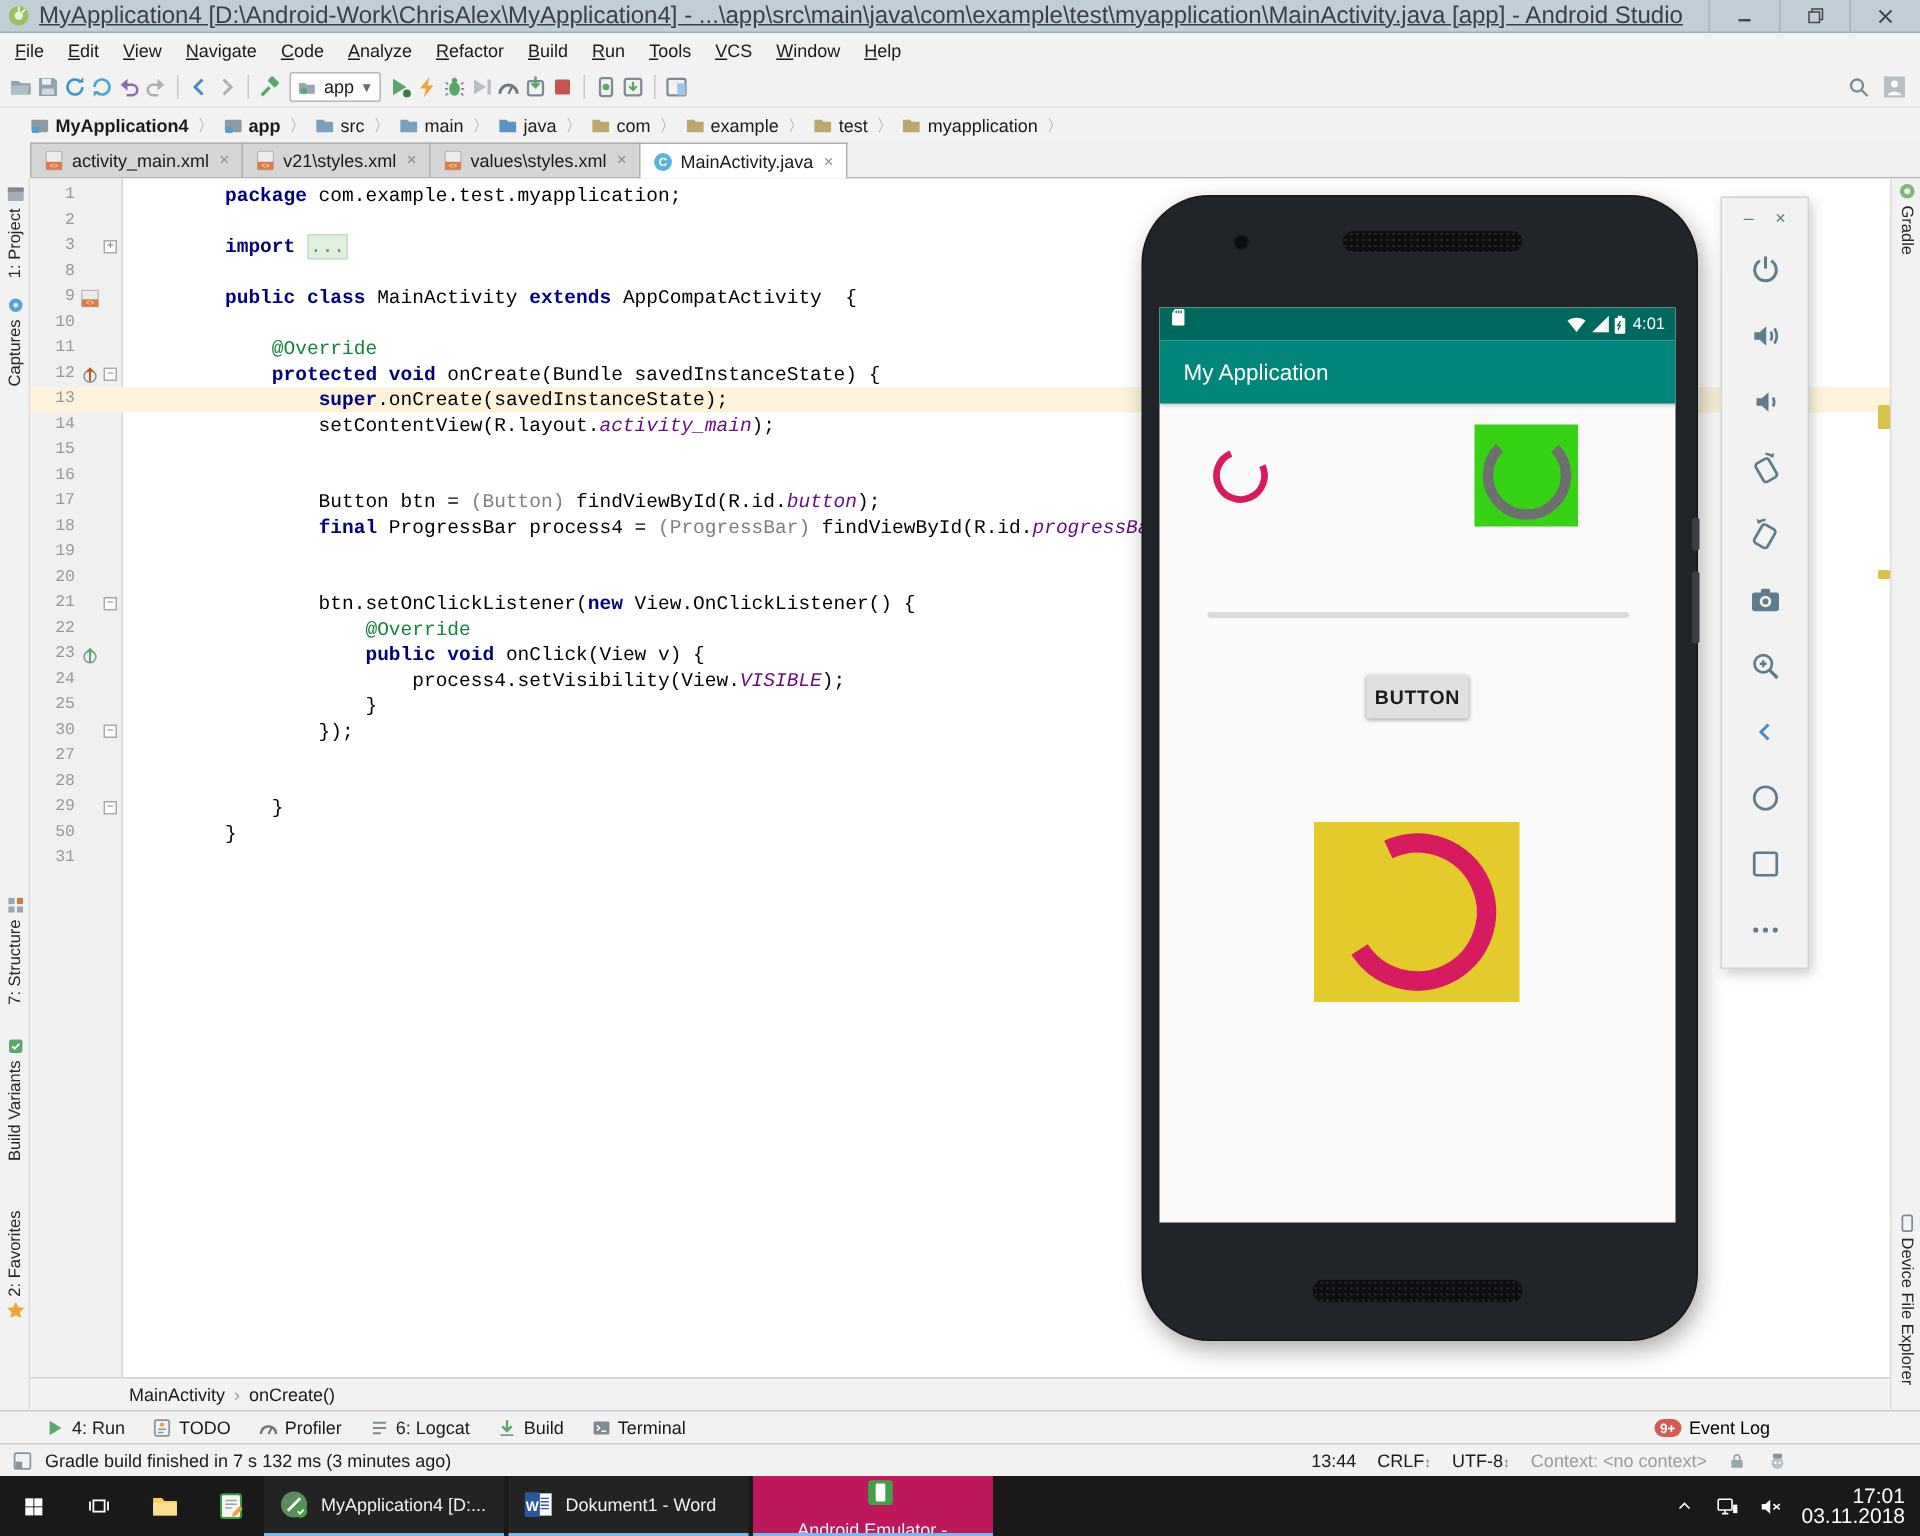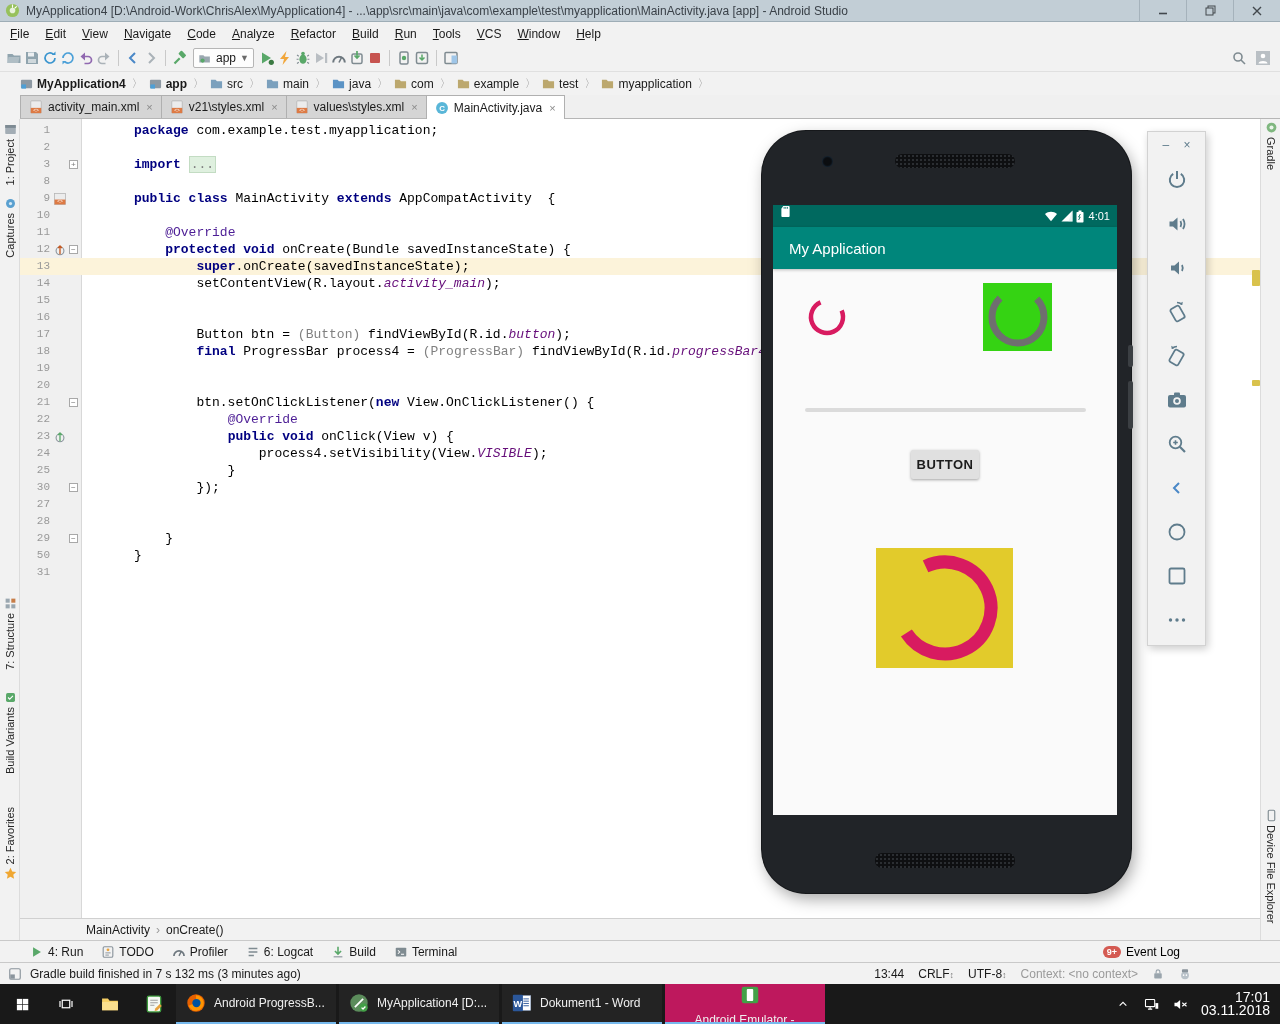--- a/index.html
+++ b/index.html
@@ -3,21 +3,21 @@
 <meta charset="utf-8">
 <style>
   * { margin:0; padding:0; box-sizing:border-box; }
   html,body { width:1280px; height:1024px; overflow:hidden; }
   body { font-family:"Liberation Sans", sans-serif; font-size:12px; background:#f2f2f2; position:relative; }
   .abs { position:absolute; }
   svg { display:block; }
 
   
   #titlebar { left:0; top:0; width:1280px; height:22px; background:#c2ced6; display:flex; align-items:center; border-bottom:1px solid #9eadb6; }
-  #titlebar .ttext { color:#3a4148; font-size:12px; margin-left:6px; white-space:nowrap; overflow:hidden; flex:1; }
+  #titlebar .ttext { color:#3a4148; font-size:16px; margin-left:6px; white-space:nowrap; overflow:hidden; flex:1;text-decoration:underline; }
   .winbtns { display:flex; height:22px; }
   .winbtn { width:47px; height:22px; display:flex; align-items:center; justify-content:center; border-left:1px solid #a5b2bb; color:#42484d; }
   #titlebar .appicon { margin-left:5px; }
 
   
   #menubar { left:0; top:22px; width:1280px; height:23px; background:#f2f2f2; display:flex; align-items:center; padding-left:2px; }
   .mi { display:inline-block; padding:3px 8px; color:#1a1a1a; }
   .mi::first-letter { text-decoration:underline; }
 
   
@@ -50,23 +50,23 @@
 
   
   #editor { left:20px; top:119px; width:1240px; height:799px; background:#ffffff; }
   #gutterbg { position:absolute; left:0; top:0; width:62px; height:799px; background:#f0f0f0; border-right:1px solid #d8d8d8; }
   #code-rows { position:absolute; left:0; top:3px; width:1240px; }
   .crow { position:relative; height:17px; line-height:17px; font-family:"Liberation Mono", monospace; font-size:13px; white-space:pre; }
   .crow.hl { background:#fcf3da; }
   .crow .lnum { position:absolute; left:0; top:0; width:30px; text-align:right; color:#999999; font-size:11px; font-family:"Liberation Mono", monospace; }
   .crow .gico { position:absolute; left:34px; top:3px; width:12px; height:12px; }
   .crow .fico { position:absolute; left:49px; top:4px; width:9px; height:9px; border:1px solid #a8a8a8; background:#fff; color:#7a7a7a; font-size:8px; line-height:7px; text-align:center; }
-  .crow .ctext { position:absolute; left:66px; top:0;padding-left:48px; }
+  .crow .ctext { position:absolute; left:82px; top:0;padding-left:48px; }
   .tk { color:#000080; font-weight:bold; }
-  .ta { color:#4c1d95; }
+  .ta { color:#15803d; }
   .tf { color:#660E7A; font-style:italic; }
   .tg { color:#808080; }
   .fd { background:#dff0df; color:#808080; border:1px solid #c3dcc3; padding:0 1px; }
   .errmark { position:absolute; background:#d9c24c; width:8px; border-radius:1px; }
 
   
   #editorcrumb { left:20px; top:918px; width:1240px; height:22px; background:#f2f2f2; border-top:1px solid #d0d0d0; display:flex; align-items:center; padding-left:66px; gap:6px; color:#1a1a1a; }
   #toolwin { left:0; top:940px; width:1280px; height:22px; background:#f2f2f2; border-top:1px solid #c9c9c9; display:flex; align-items:center; padding-left:30px; }
   .twitem { display:flex; align-items:center; gap:4px; margin-right:18px; color:#1a1a1a; }
   #eventlog { margin-left:auto; margin-right:100px; display:flex; align-items:center; gap:5px; }
@@ -674,30 +674,20 @@
           <rect x="4" y="2.5" width="16" height="19" rx="2" fill="#f4f8f2" stroke="#3e9b3e" stroke-width="1.6"></rect>
           <path d="M7.5 7.5h9M7.5 10.5h9M7.5 13.5h5" stroke="#9e9e9e" stroke-width="1.2"></path>
           <path d="M13.5 17.5l5.5-5.5 2.3 2.3-5.5 5.5-3 .7z" fill="#e8a33d"></path>
         </svg>
       </span>
     </span>
   <span id="tb-apps" style="display:flex;">
       <div class="tapp">
         <span style="display: flex;">
           <svg width="22" height="22" viewBox="0 0 24 24">
-            <circle cx="12" cy="12" r="9.5" fill="#e66000"></circle>
-            <path d="M12 3.5a8.5 8.5 0 1 1-8 11.5A9.5 9.5 0 0 0 12 3.5z" fill="#ff9500"></path>
-            <circle cx="12.5" cy="12" r="4.5" fill="#00539f"></circle>
-          </svg>
-        </span>
-        <span>Android ProgressB...</span>
-      </div>
-      <div class="tapp">
-        <span style="display: flex;">
-          <svg width="22" height="22" viewBox="0 0 24 24">
             <circle cx="12" cy="12" r="9.5" fill="#5b8c5b"></circle>
             <path d="M7.5 16.5l9-9" stroke="#fff" stroke-width="2"></path>
             <circle cx="17" cy="17" r="4.6" fill="#43a047"></circle>
             <path d="M14.8 17l1.6 1.6 2.6-2.8" stroke="#fff" stroke-width="1.4" fill="none"></path>
           </svg>
         </span>
         <span>MyApplication4 [D:...</span>
       </div>
       <div class="tapp">
         <span style="display: flex;">

